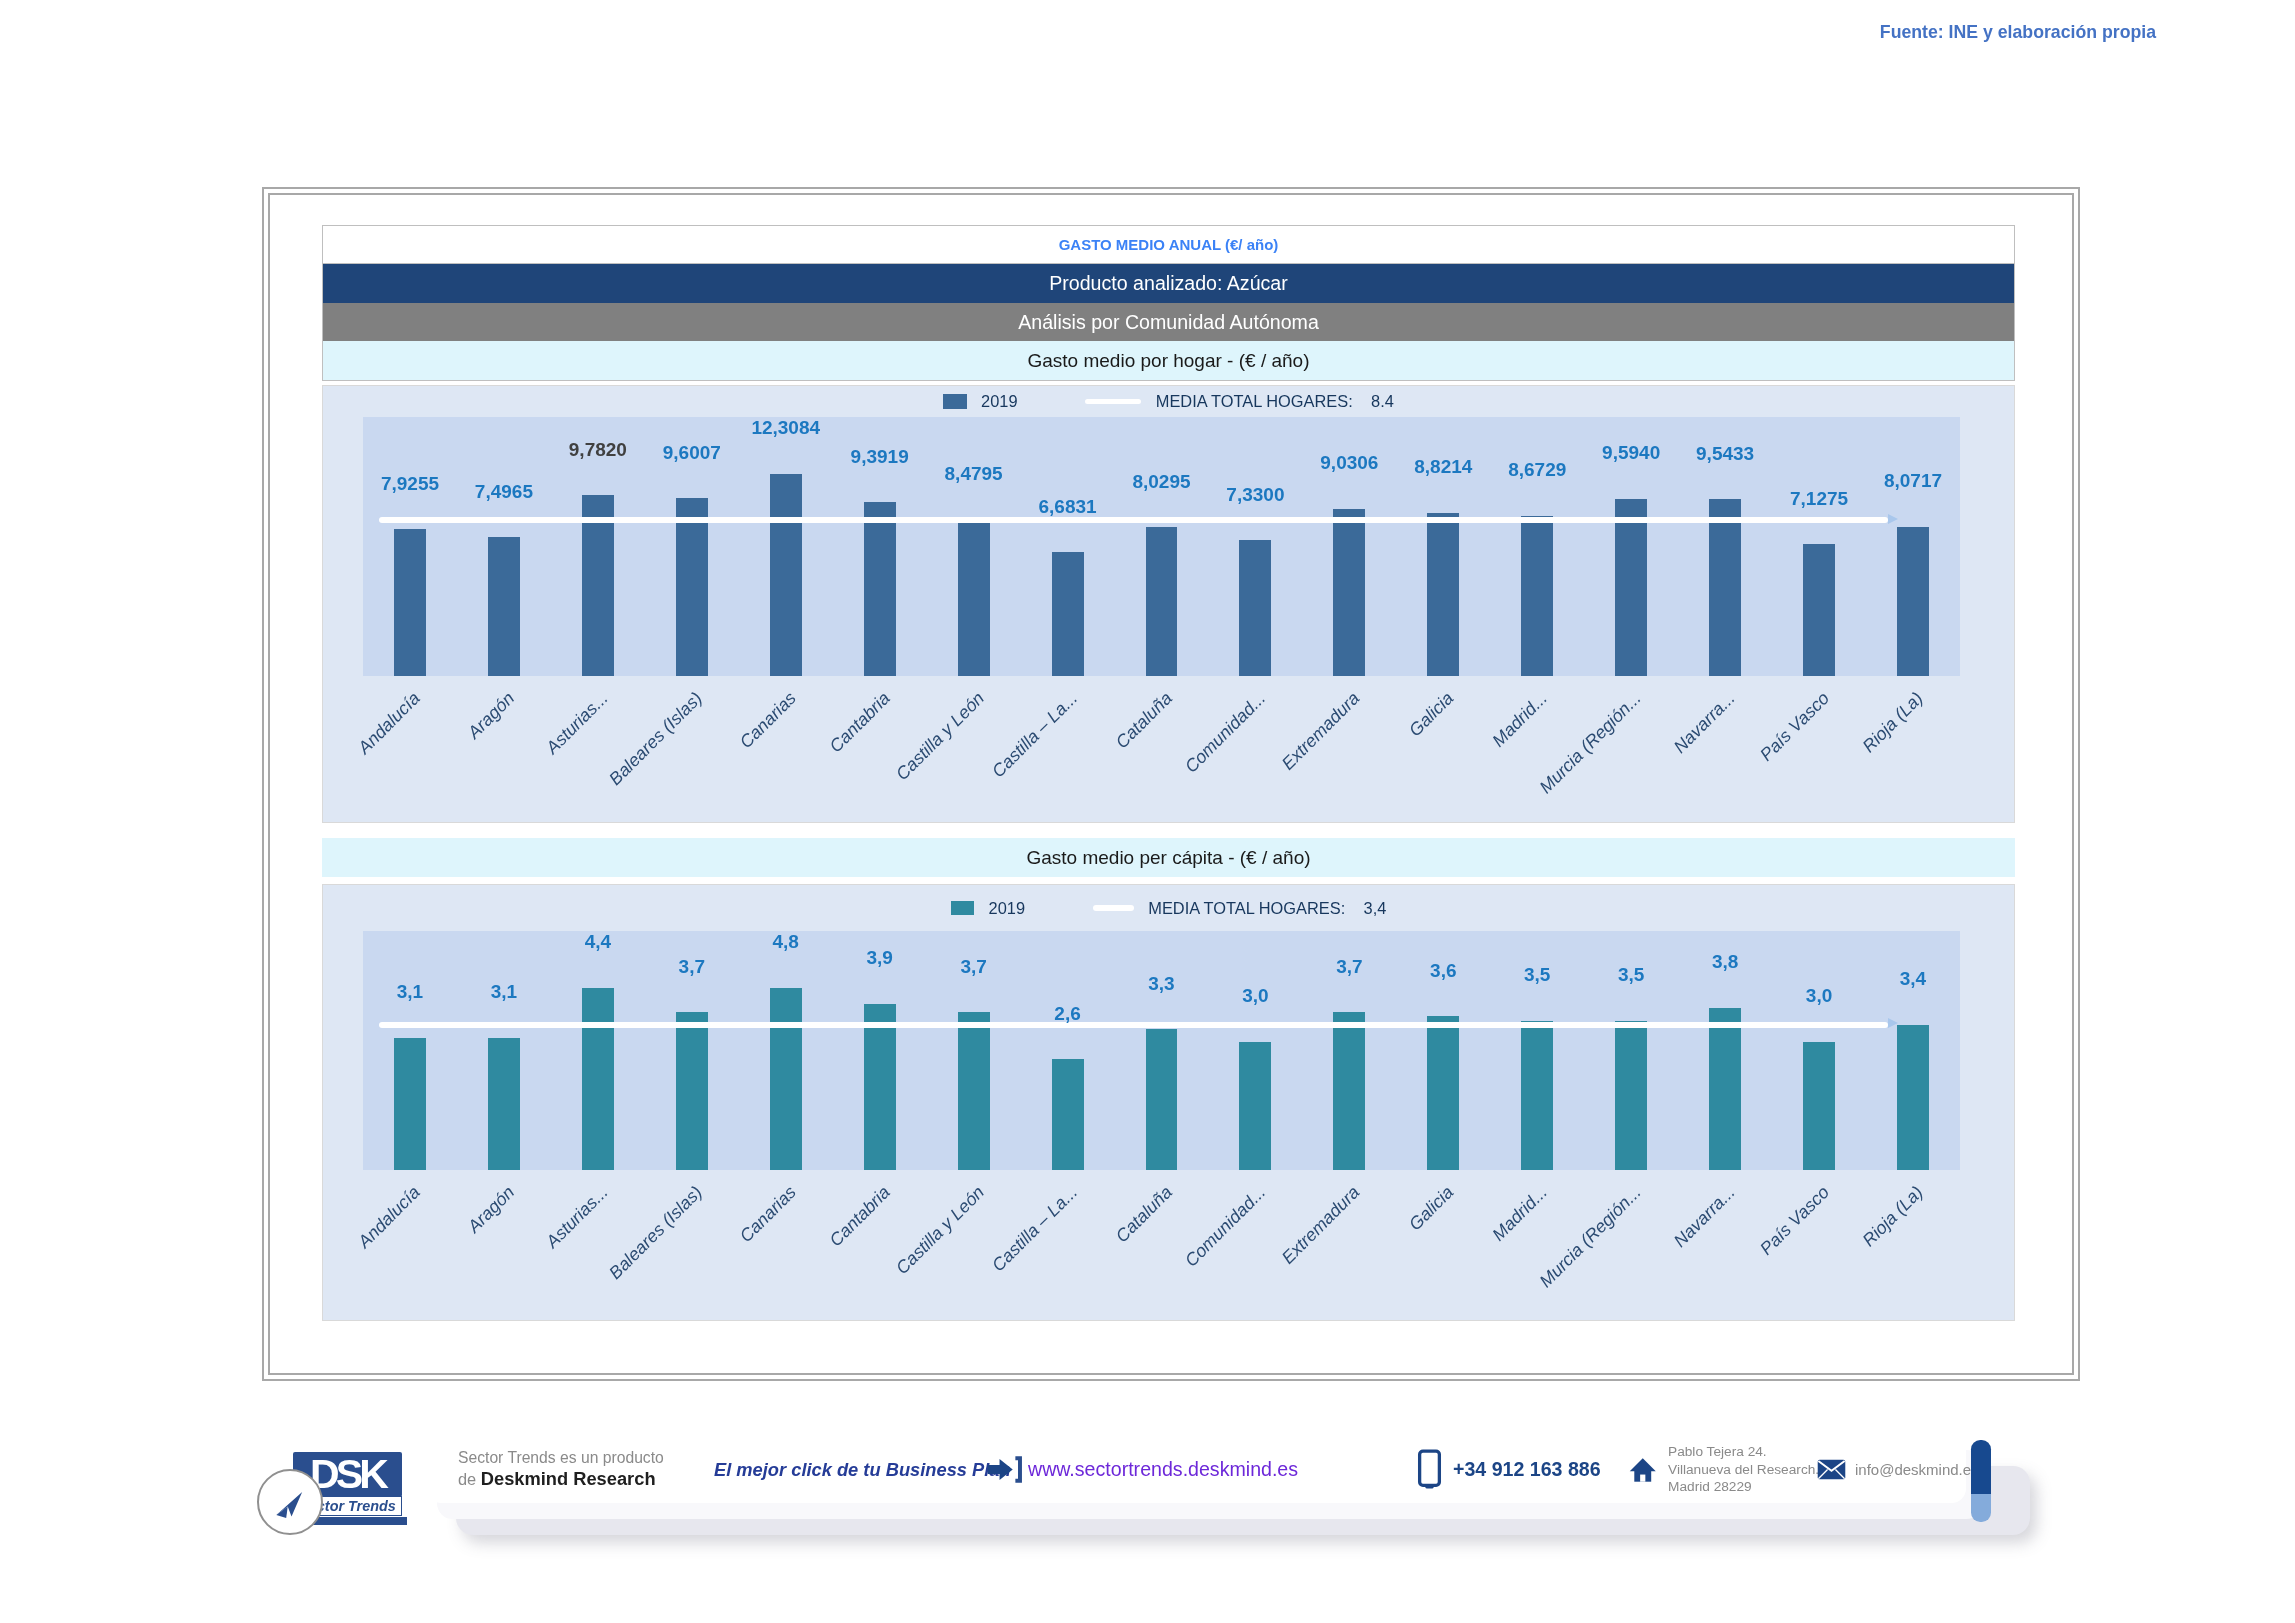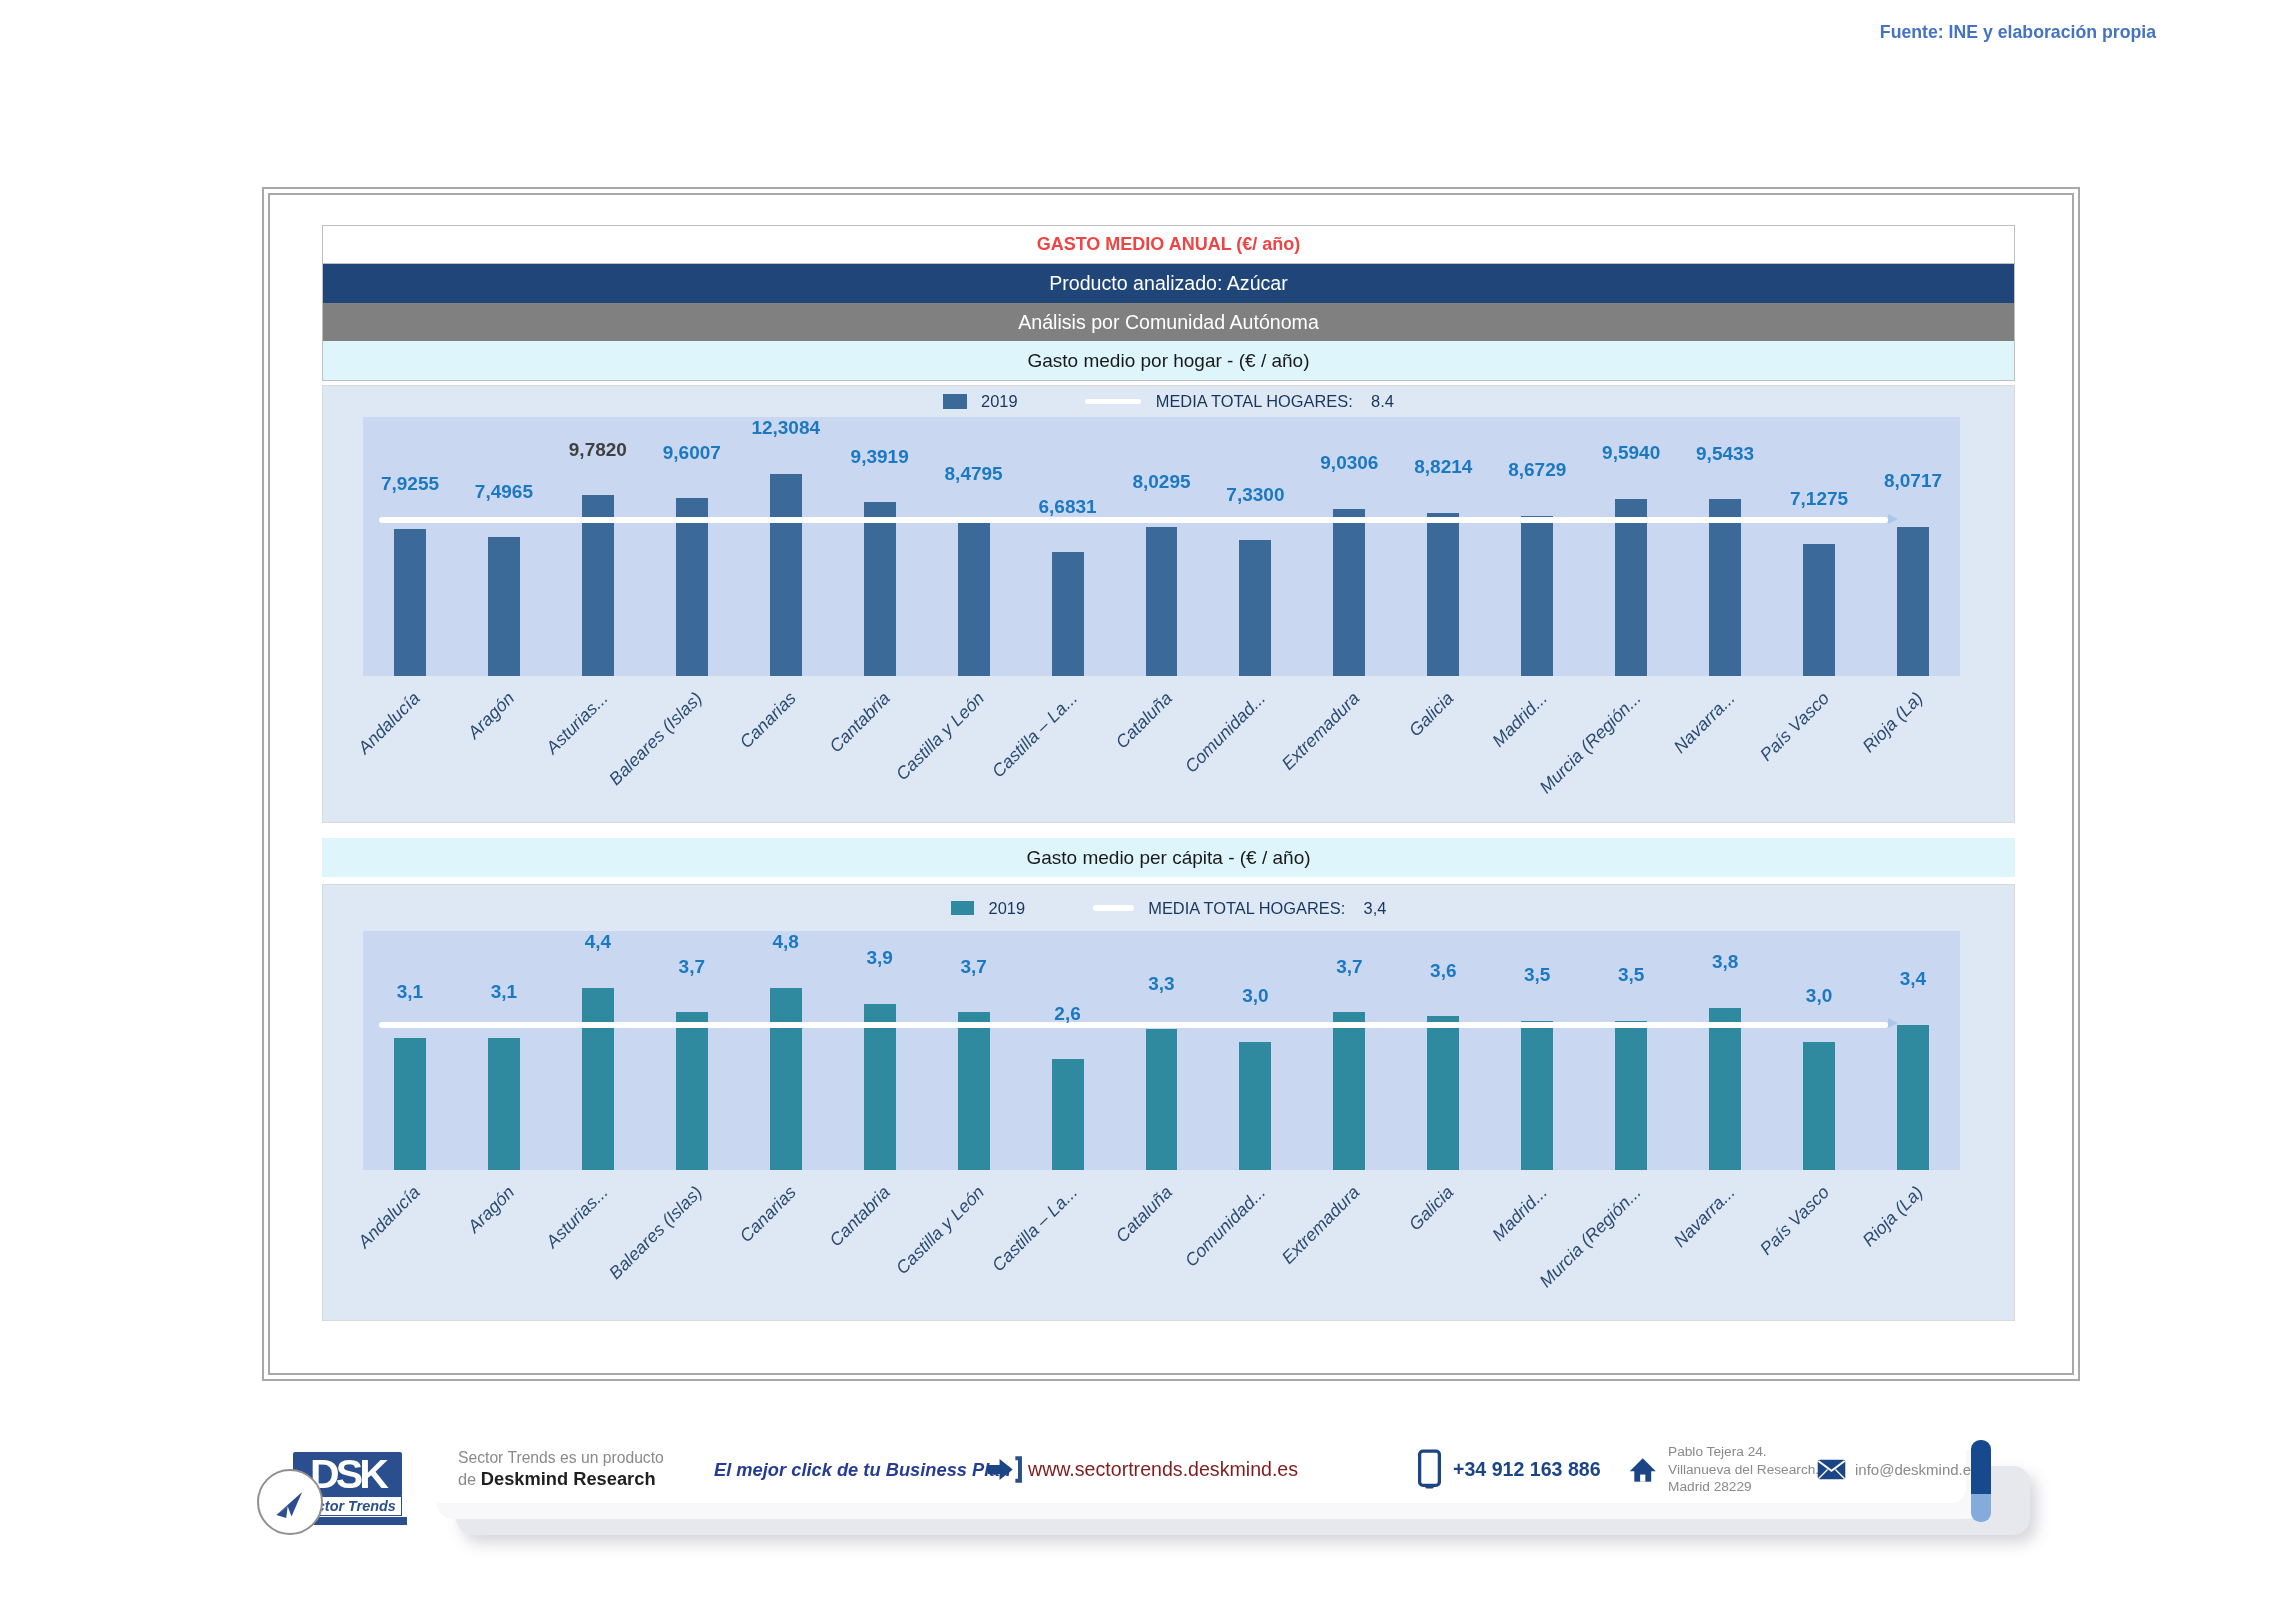--- a/index.html
+++ b/index.html
@@ -9,21 +9,21 @@
   
   .fuente{position:absolute;top:22px;right:139px;font-size:17.7px;font-weight:bold;color:#4472C4;}
 
   
   .frame{position:absolute;left:262px;top:187px;width:1814px;height:1190px;border:2.6px solid #A8A8A8;}
   .frame-inner{position:absolute;left:3.9px;top:3.9px;right:3.9px;bottom:3.9px;border:2px solid #A8A8A8;}
 
   
   .hdr-table{position:absolute;left:322px;top:225px;width:1693px;border:1.3px solid #BFBFBF;box-sizing:border-box;}
   .hdr-row{display:flex;align-items:center;justify-content:center;text-align:center;}
-  .hdr-title{height:37px;background:#FFFFFF;color:#ef4444;font-size:18px;font-weight:bold;border-bottom:1.3px solid #BFBFBF;}
+  .hdr-title{height:37px;background:#FFFFFF;color:#3b82f6;font-size:15px;font-weight:bold;border-bottom:1.3px solid #BFBFBF;}
   .hdr-navy{height:39px;background:#1F4579;color:#FFFFFF;font-size:19.6px;}
   .hdr-gray{height:38px;background:#808080;color:#FFFFFF;font-size:19.6px;}
   .hdr-cyan{height:39px;background:#DEF5FC;color:#1A1A1A;font-size:19px;display:flex;align-items:center;justify-content:center;}
   .cyan2{position:absolute;left:322px;top:838px;width:1693px;}
 
   
   .chart{position:absolute;left:322px;width:1693px;background:#DEE7F4;border:1.3px solid #D9D9D9;box-sizing:border-box;}
   .chart1{top:385px;height:438px;}
   .chart2{top:884px;height:437px;}
   .legend{display:flex;align-items:center;justify-content:center;gap:14.4px;}
@@ -57,21 +57,21 @@
                  border-radius:17px;box-shadow:6.5px 7.9px 14.4px rgba(90,90,110,.25);}
   .footer-stack{position:absolute;left:437px;top:1450px;width:1545px;height:69px;background:#F8F8FB;border-radius:15.7px;}
   .footer-card{position:absolute;left:427px;top:1436px;width:1539px;height:67px;background:#FFFFFF;border-radius:14.4px;}
   .fc-item{position:absolute;top:0;height:67px;display:flex;align-items:center;}
   .f-product{left:31px;flex-direction:column;align-items:flex-start;justify-content:center;line-height:1.25;}
   .f-prod1{font-size:15.7px;color:#8A8A8A;}
   .f-prod2{font-size:16.4px;color:#8A8A8A;}
   .f-prod2 b{font-size:18.3px;color:#1F1F1F;}
   .f-tagline{left:287px;font-size:18.3px;font-weight:bold;font-style:italic;color:#253C97;}
   .f-arrow{left:558px;}
-  .f-web{left:601px;font-size:19.6px;color:#7f1d1d;}
+  .f-web{left:601px;font-size:19.6px;color:#6d28d9;}
   .f-phoneicon{left:990px;}
   .f-phone{left:1026px;font-size:19.6px;font-weight:bold;color:#1C4586;}
   .f-homeicon{left:1202px;}
   .f-addr{left:1241px;flex-direction:column;align-items:flex-start;justify-content:center;
           font-size:13.7px;color:#8A8A8A;line-height:1.3;}
   .f-mailicon{left:1390px;}
   .f-email{left:1428px;font-size:15px;color:#8A8A8A;}
   .footer-pill{position:absolute;left:1971px;top:1440px;width:19.6px;height:82px;border-radius:9.2px;
                background:linear-gradient(180deg,#17498F 0%,#17498F 66%,#84ABDB 66%,#84ABDB 100%);}
 

